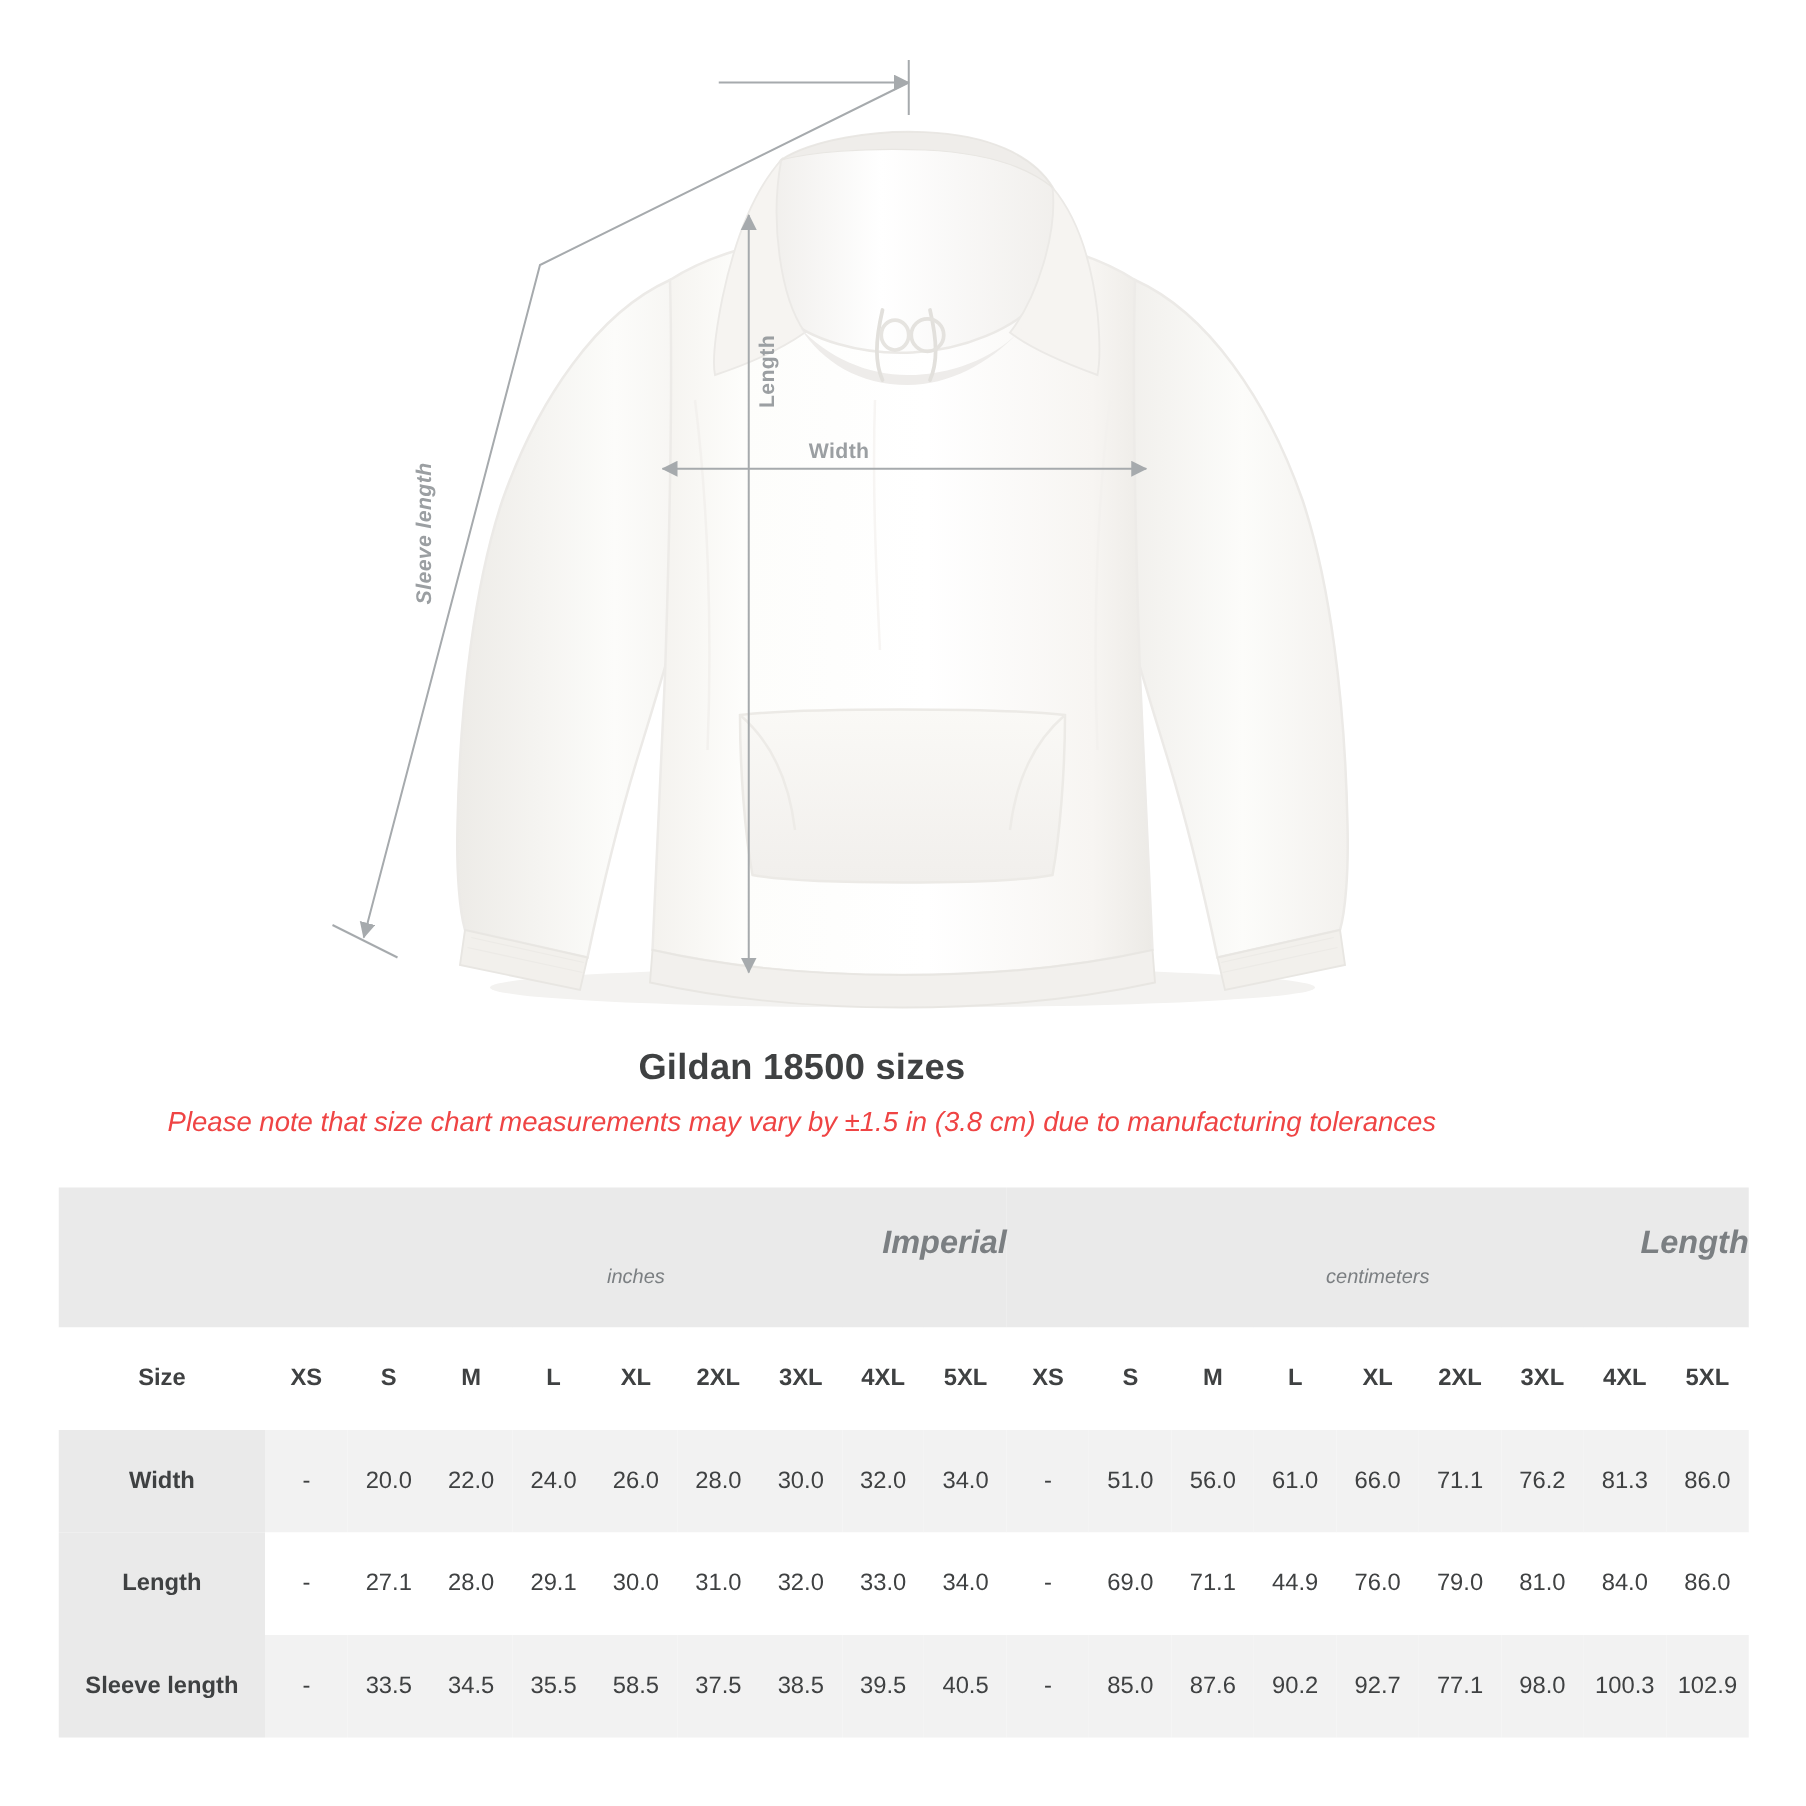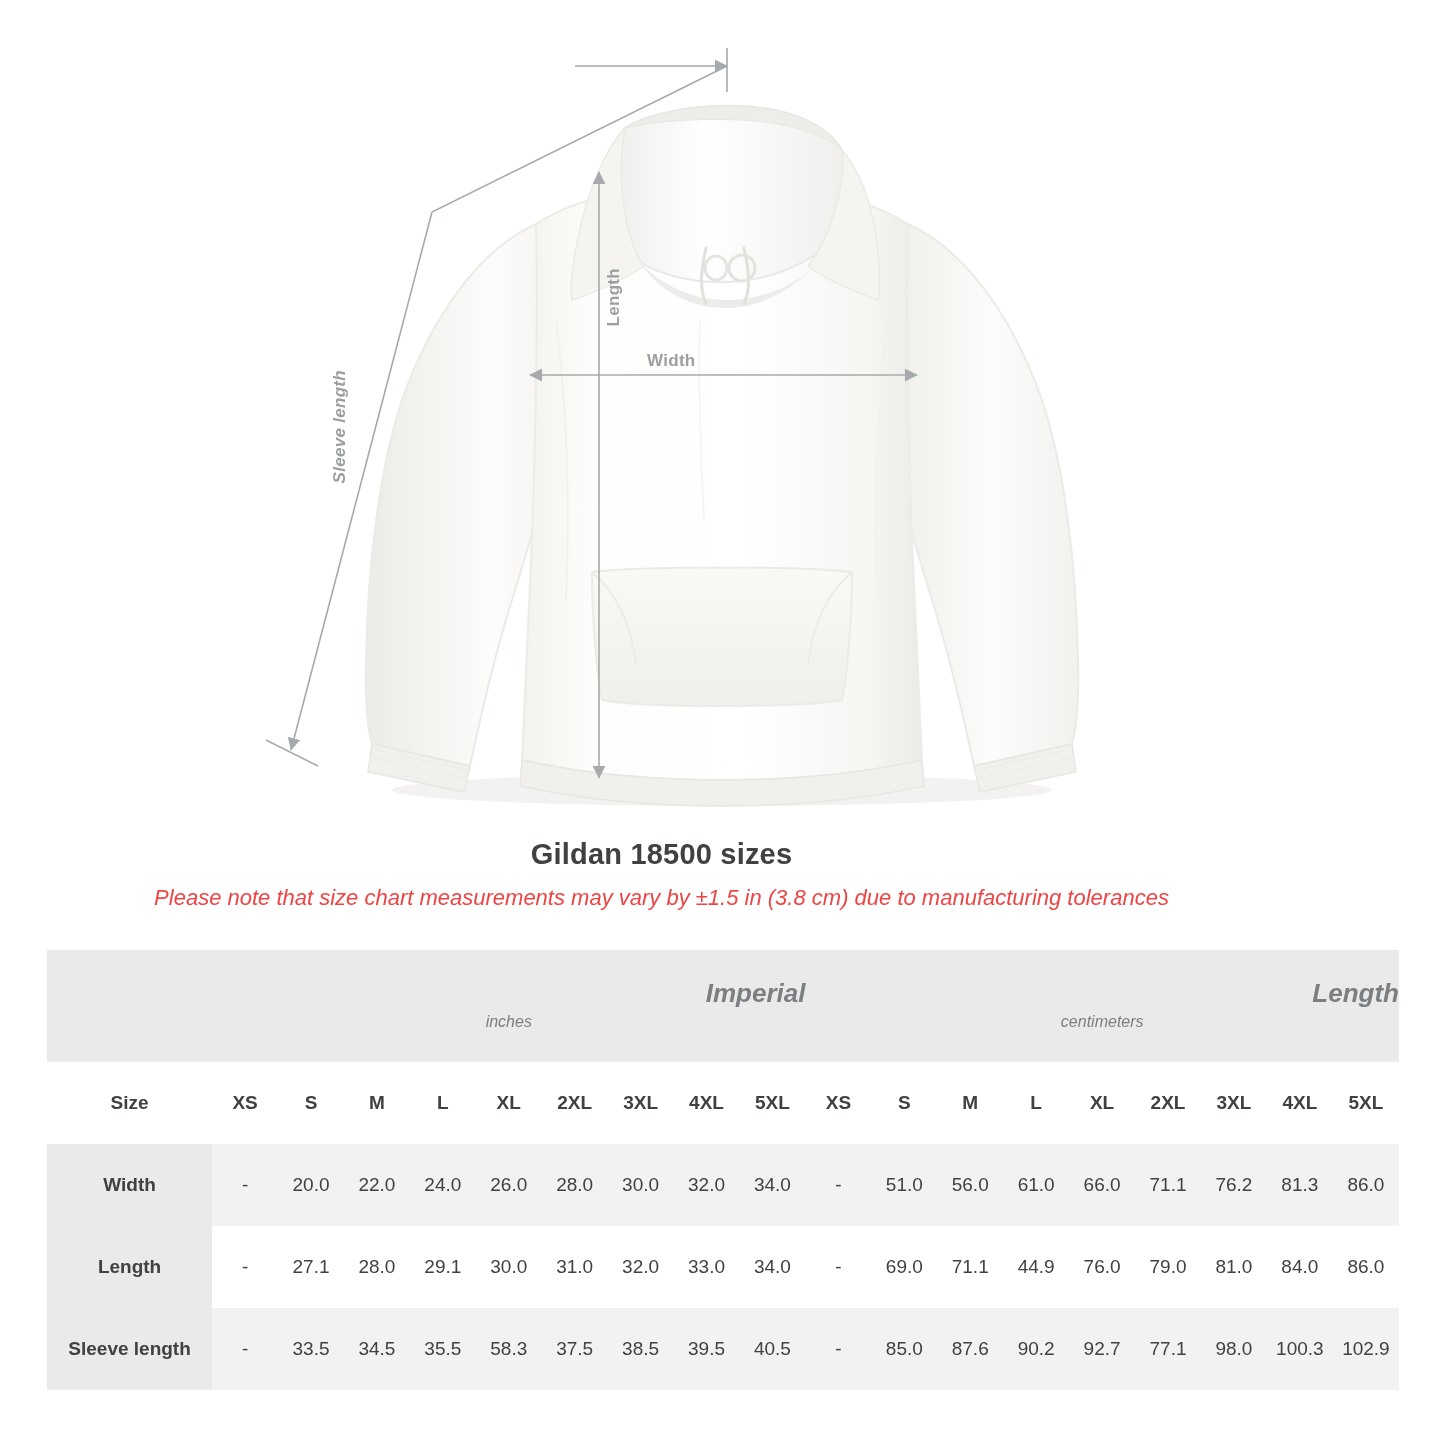--- a/index.html
+++ b/index.html
@@ -58,21 +58,20 @@
     font-style: italic;
   }
 
   
   .title-block {
     position: absolute;
     left: 0;
     top: 838px;
     width: 1283px;
     text-align: center;
-    margin-left: 20px;
   }
   .chart-title {
     font-size: 29px;
     font-weight: bold;
     color: #3f4142;
     margin: 0 0 14px 0;
     letter-spacing: 0.2px;
   }
   .chart-note {
     font-size: 22px;
@@ -383,21 +382,21 @@
           <td>84.0</td>
           <td>86.0</td>
         </tr>
 
         <tr class="row-data zebra-dark">
           <td class="rowlabel">Sleeve length</td>
           <td>-</td>
           <td>33.5</td>
           <td>34.5</td>
           <td>35.5</td>
-          <td>58.3</td>
+          <td>58.5</td>
           <td>37.5</td>
           <td>38.5</td>
           <td>39.5</td>
           <td>40.5</td>
           <td>-</td>
           <td>85.0</td>
           <td>87.6</td>
           <td>90.2</td>
           <td>92.7</td>
           <td>77.1</td>

